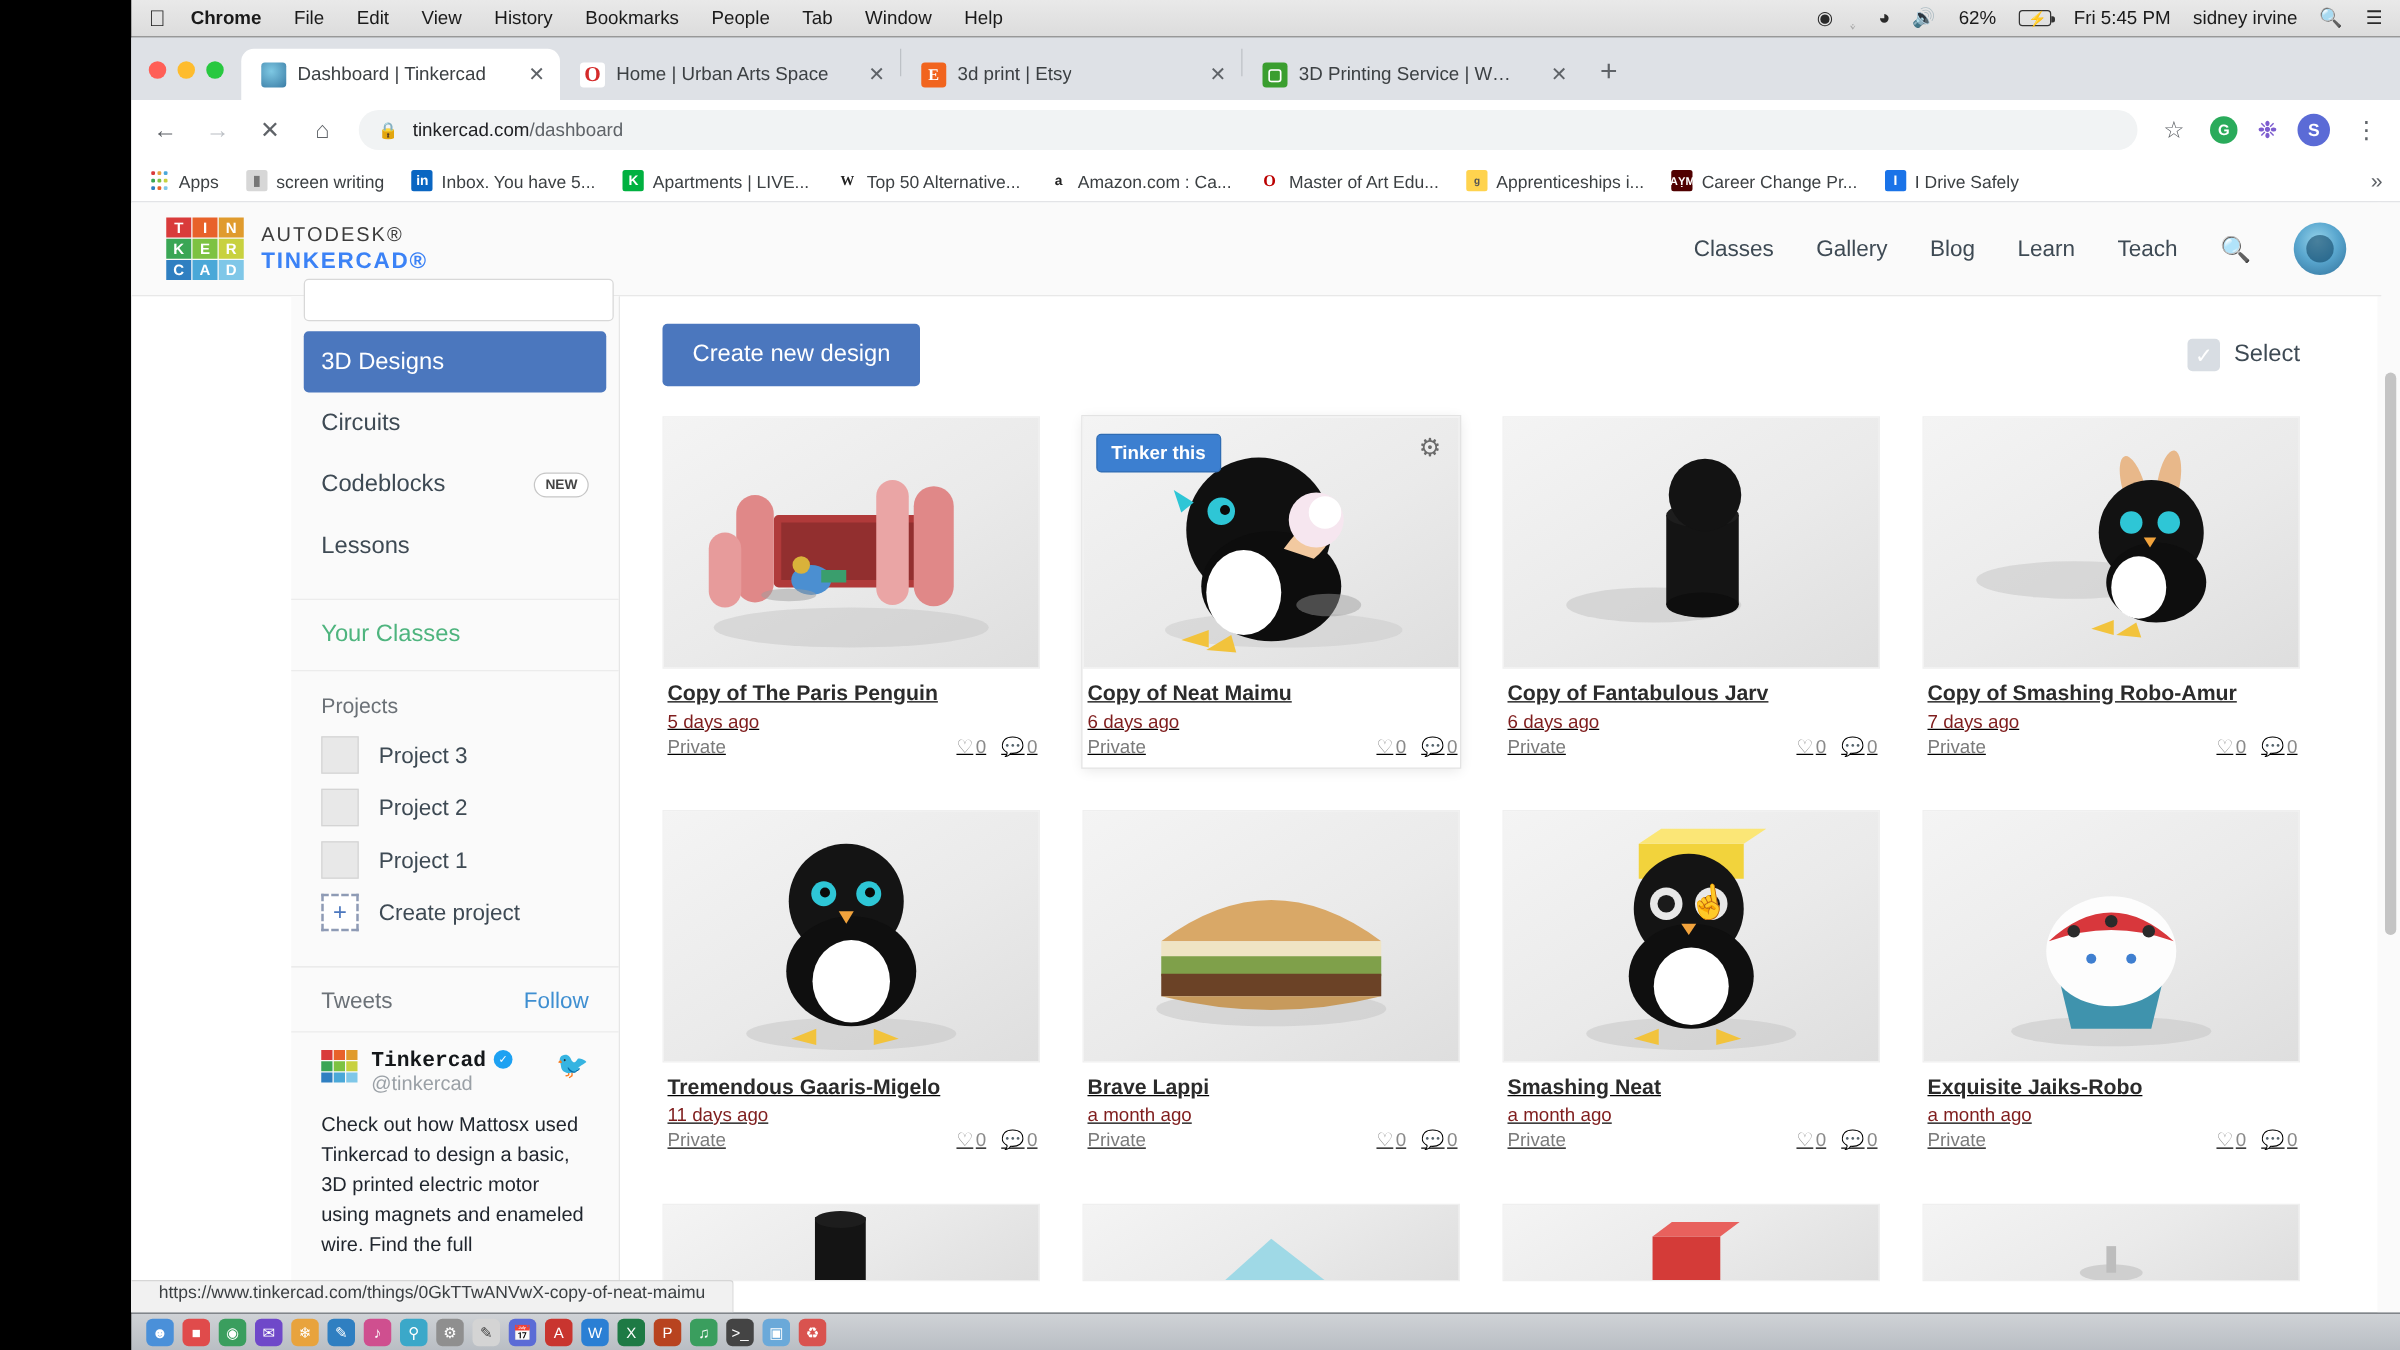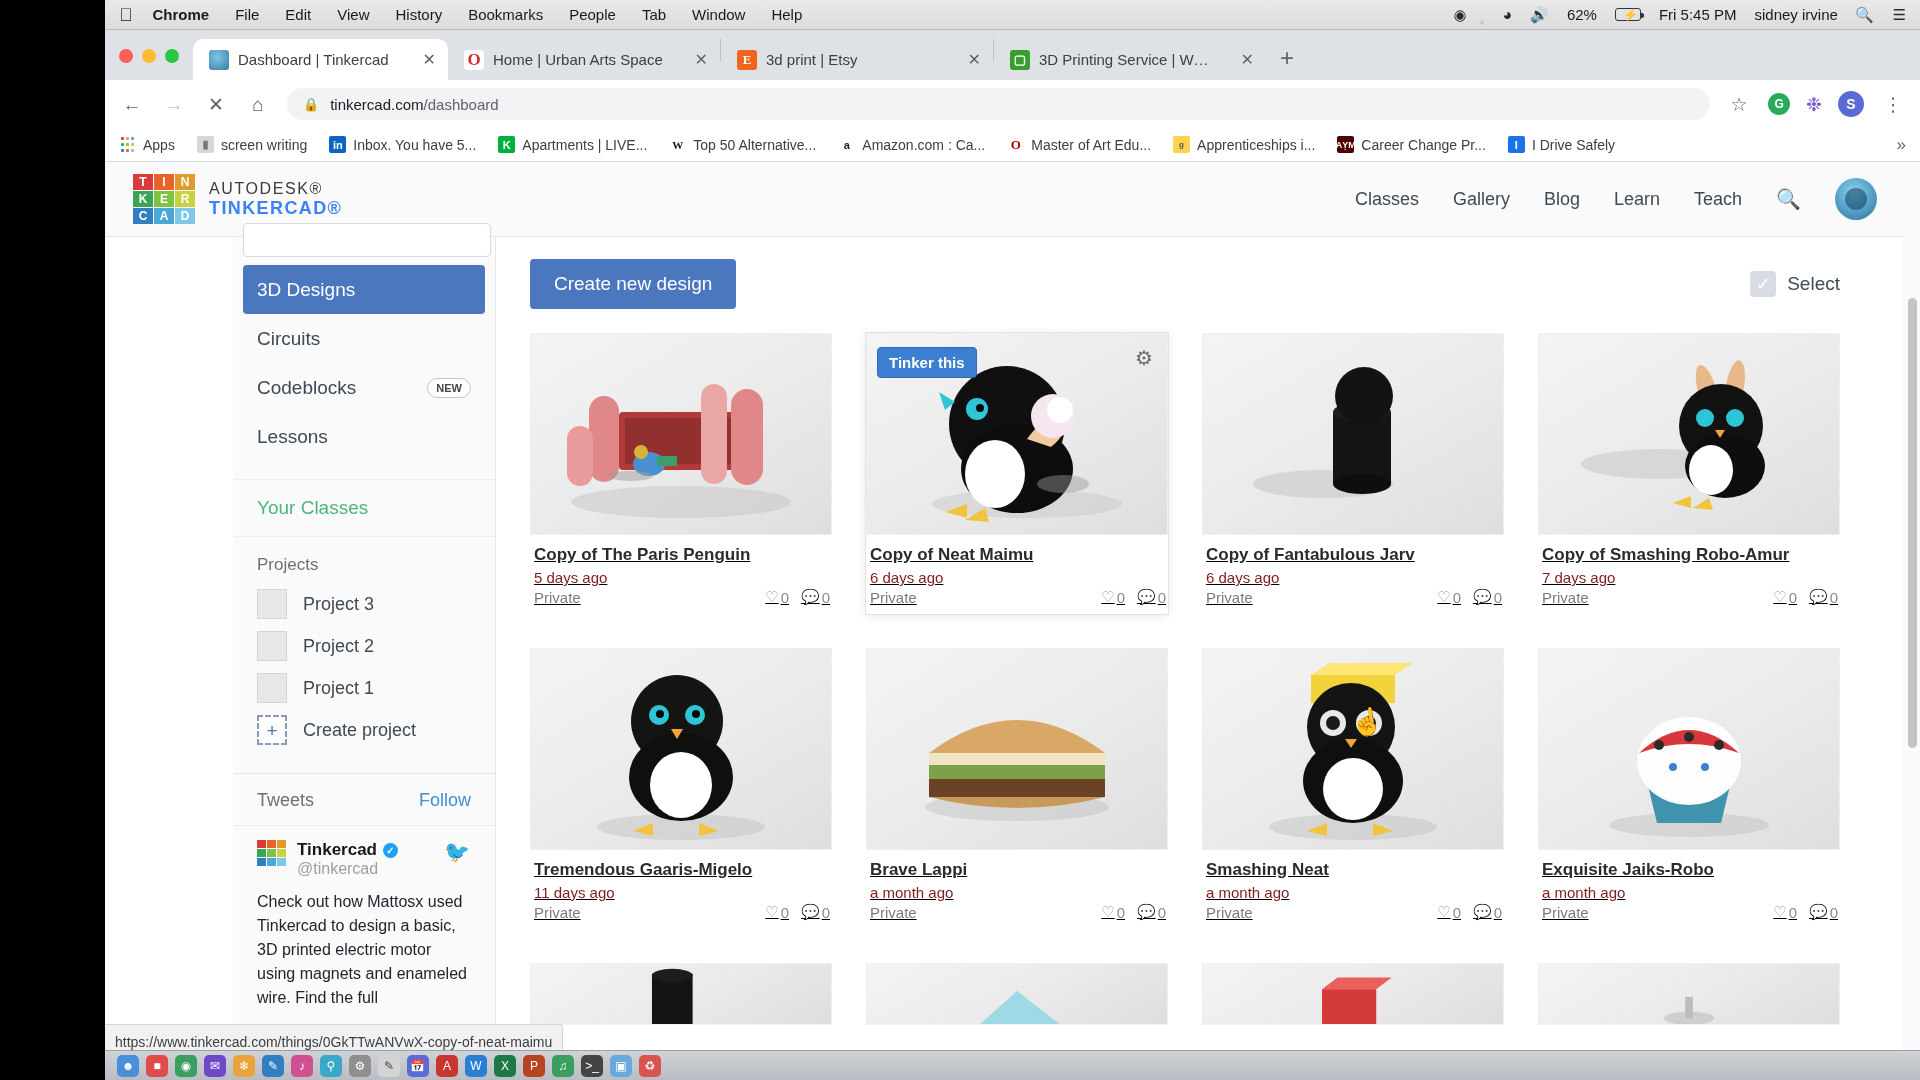--- a/index.html
+++ b/index.html
@@ -176,21 +176,21 @@
   }
   .tweets-head { display:flex; align-items:center; padding: 16px 24px 14px; }
   .tweets-title { font-size:18px; color:#6b7177; }
   .tweets-follow { margin-left:auto; font-size:18px; color:#3f8fd1; }
   .tweet-body { padding: 0 24px; border-top:1px solid #ececec; padding-top:14px; }
   .tweet-head { display:flex; align-items:flex-start; gap:11px; }
   .tw-logo { display:grid; grid-template-columns:repeat(3,9px);
              grid-template-rows:repeat(3,8px); gap:1px; flex:0 0 29px; }
   .tw-logo span { display:block; }
   .tw-name { font-size:17px; font-weight:bold; color:#14171a; display:flex;
-             align-items:center; gap:6px; }
+             align-items:flex-start; gap:6px;font-family:Liberation Mono, monospace; }
   .verified { width:15px; height:15px; border-radius:50%; background:#1da1f2;
               color:#fff; font-size:10px; display:flex; align-items:center;
               justify-content:center; }
   .tw-handle { font-size:16px; color:#9aa0a6; }
   .tw-bird { margin-left:auto; color:#d7dde2; font-size:21px; }
   .tw-text { font-size:16px; color:#20262e; line-height:1.5; margin-top:12px; }
 
   
   .main { position:absolute; left:391px; top:75px; right:18px; bottom:0; }
   .main-top { display:flex; align-items:center; padding: 22px 34px 0 34px; }
@@ -232,21 +232,21 @@
 
   
   .vscroll { position:absolute; right:3px; top:136px; width:9px; height:450px;
              background:#c4c4c4; border-radius:5px; }
   .page-edge { position:absolute; right:0; top:0; width:18px; height:888px; background:#fafafa; }
 
   
   .statusbar {
     position:absolute; left:0; bottom:0; height:26px; background:#f1f1f1;
     border-top:1px solid #d6d6d6; border-right:1px solid #d6d6d6;
-    display:flex; align-items:flex-end; padding: 0 10px;
+    display:flex; align-items:flex-start; padding: 0 22px;
     font-size:14px; color:#3c4043; border-top-right-radius:3px;
   }
 
   
   .cursor { position:absolute; left:855px; top:470px; font-size:26px; color:#555;
             transform: rotate(-8deg); }
 
   
   .dock {
     position:absolute; left:105px; bottom:0; width:1815px; height:30px;

